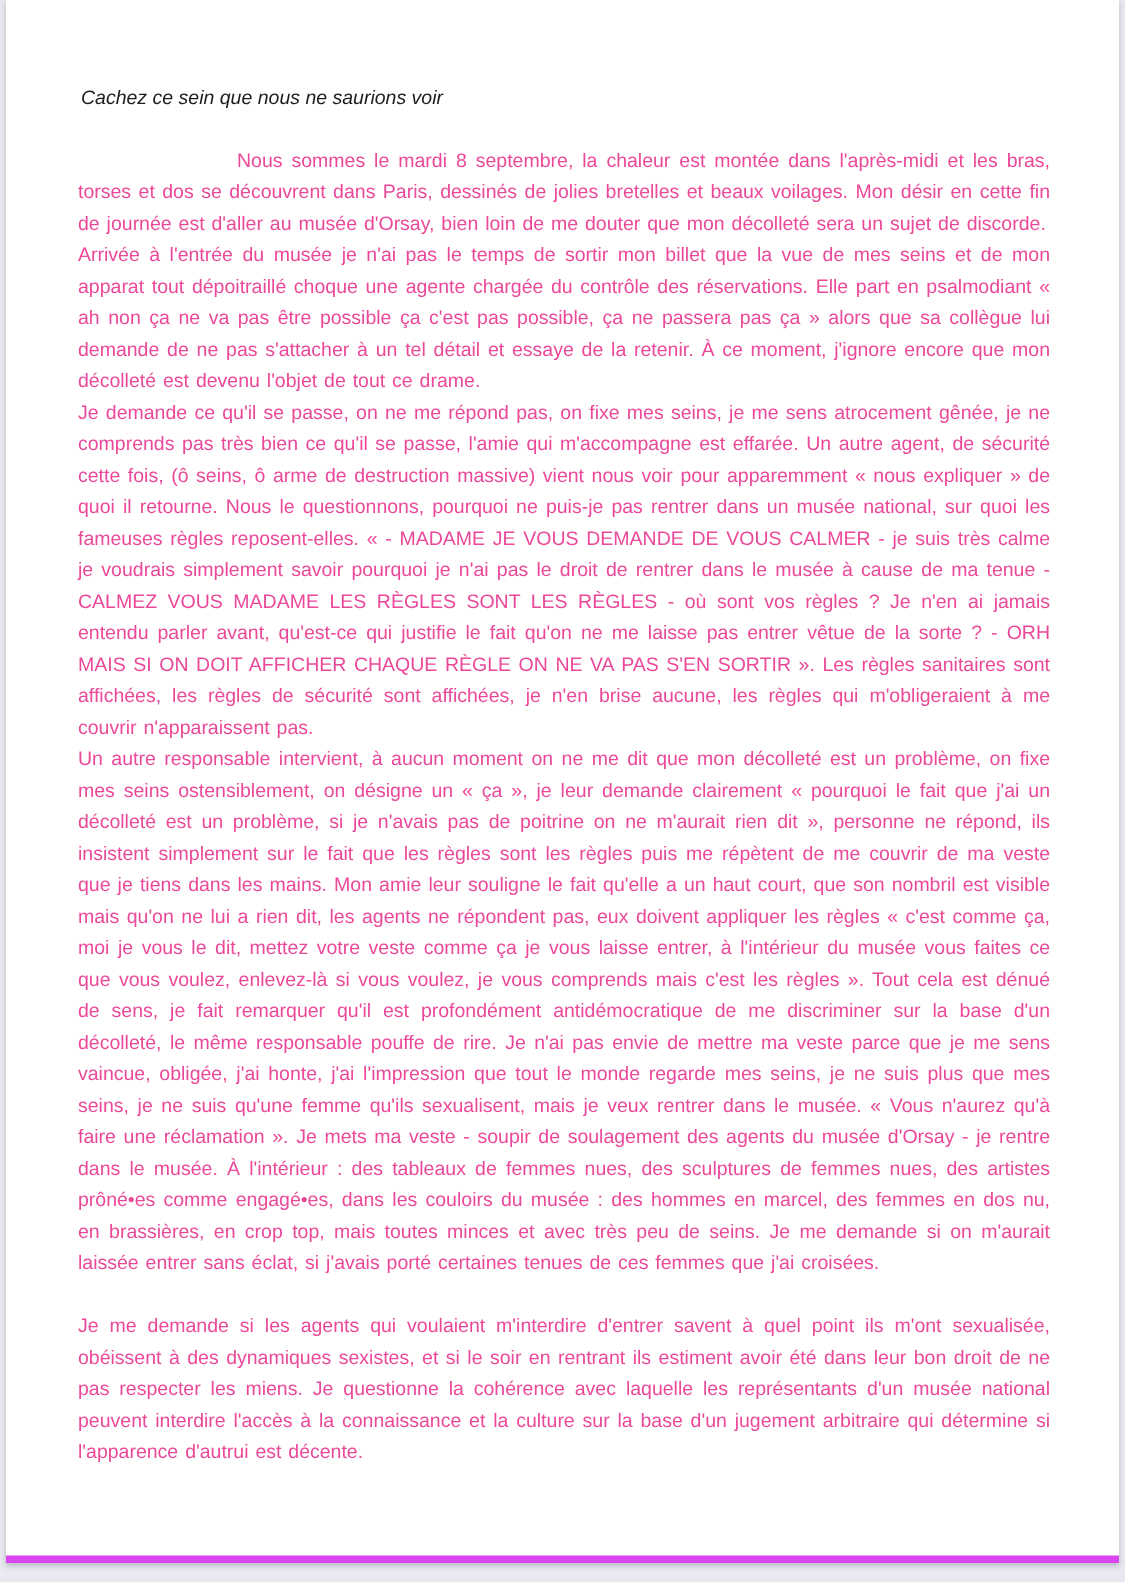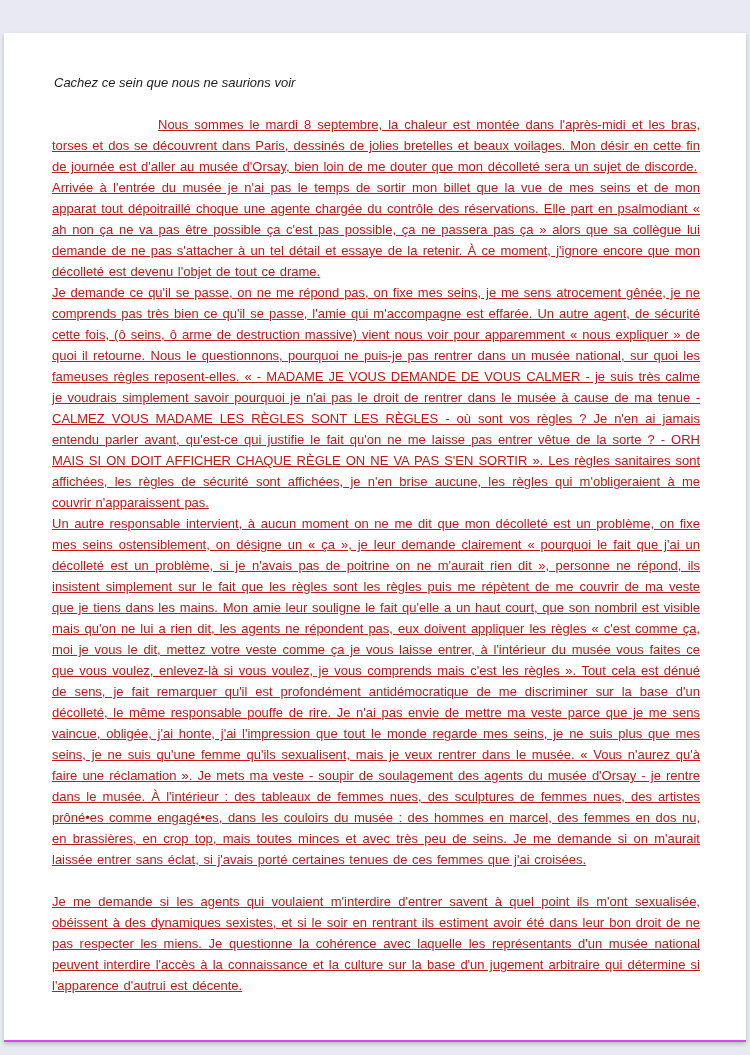--- a/index.html
+++ b/index.html
@@ -18,42 +18,40 @@
     height: 1055px;
     background: #e9eaf1;
   }
   .page {
     position: absolute;
     left: 4px;
     right: 4px;
     top: 0;
     bottom: 13px;
     background: #ffffff;
-    border-bottom: 2px solid #d946ef;
+    border-bottom: 5px solid #d946ef;
     box-shadow: 0 2px 4px rgba(70, 72, 95, 0.30);
     box-sizing: border-box;
-    padding: 39px 46px 0 48px;
-    margin-top: 33px;
+    padding: 54px 46px 0 48px;
   }
   .doc-title {
     font-size: 13px;
     line-height: 21px;
     font-style: italic;
     font-weight: normal;
     color: #1d1d1f;
     margin: 0 0 21px 2px;
   }
   .para {
     font-size: 13px;
     line-height: 21px;
-    color: #b91c1c;
+    color: #ec4899;
     margin: 0;
     text-align: justify;
     word-spacing: 1px;
-    text-decoration: underline;
   }
   .para.first-indent {
     text-indent: 106px;
   }
   .para.spaced {
     margin-top: 21px;
   }
 </style>
 </head>
 <body>

